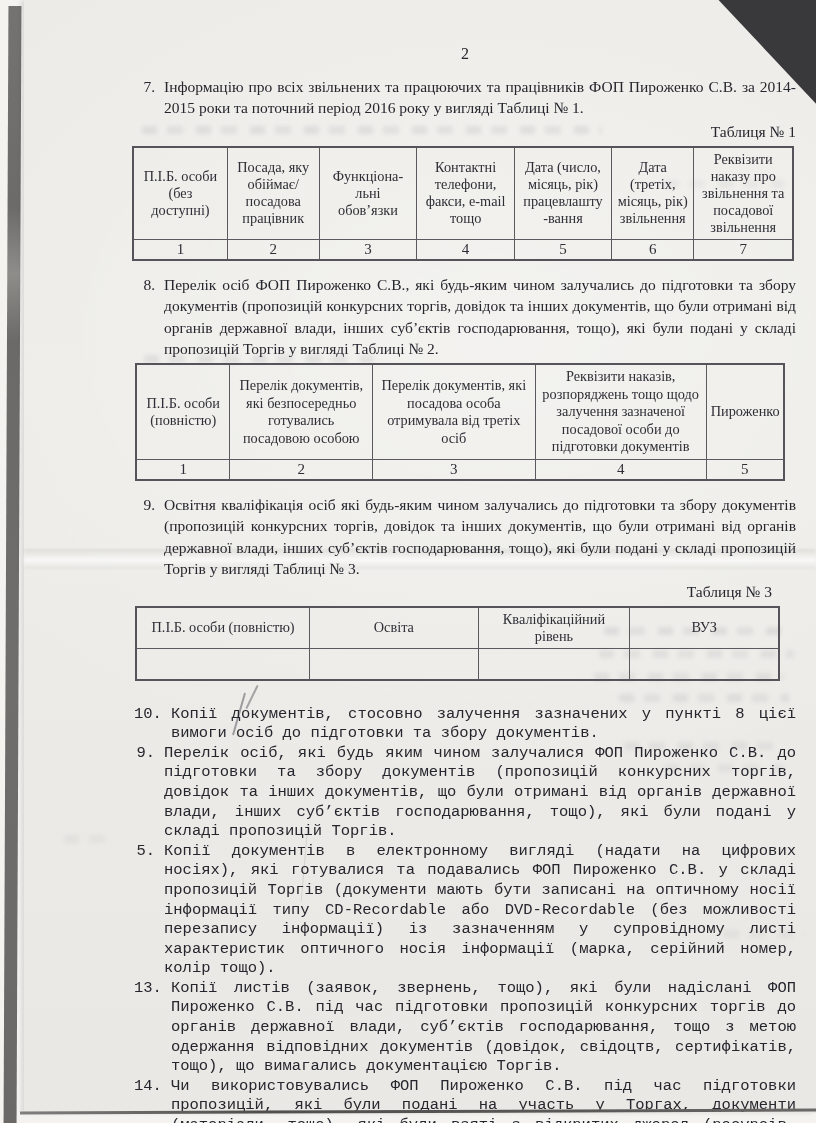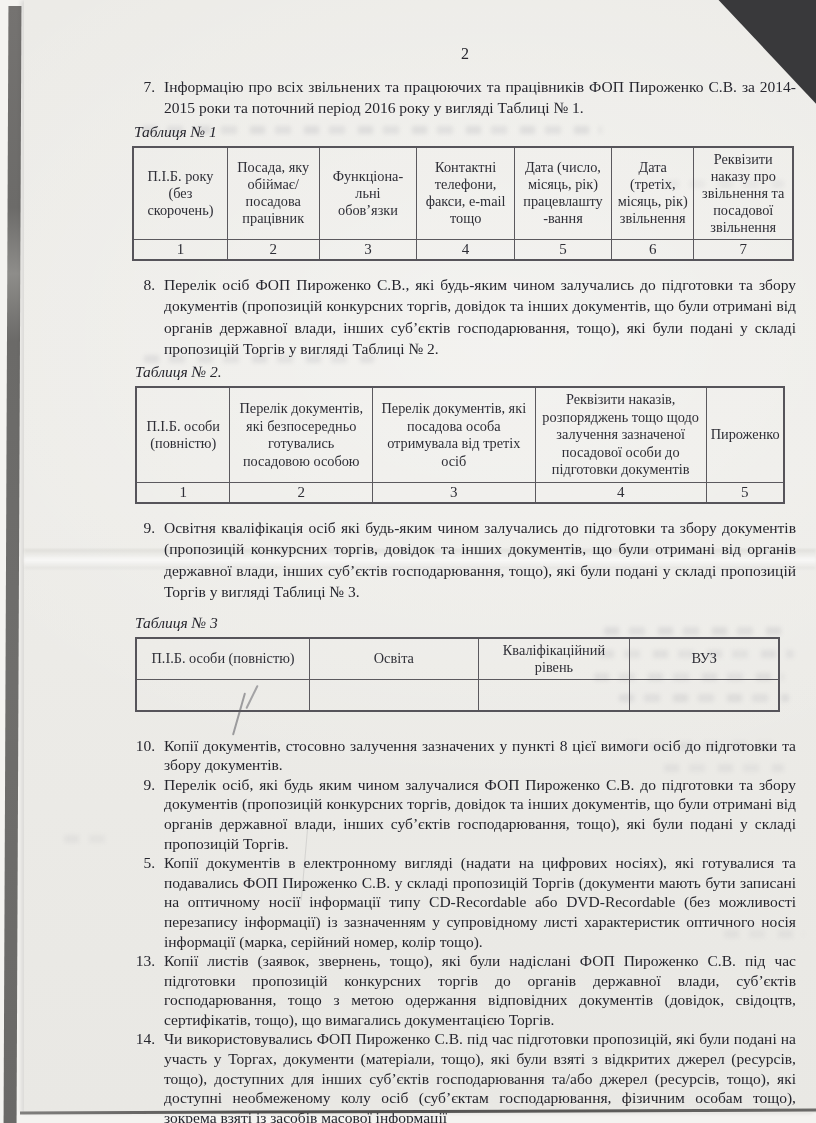--- a/index.html
+++ b/index.html
@@ -41,29 +41,29 @@
     position:absolute;height:8px;border-radius:2px;filter:blur(2px);
     background:repeating-linear-gradient(90deg,#787886 0 15px,transparent 15px 25px,#8a8a96 25px 41px,transparent 41px 54px);
   }
   .scratch{position:absolute;background:#4b4b54;border-radius:1px;}
   
   .content{position:absolute;left:110px;top:0;width:662px;}
   .page-num{padding-top:45px;text-align:center;font-size:16px;}
   .item{display:flex;text-align:justify;font-size:15.5px;line-height:21.4px;}
   .item .num{flex:0 0 30px;text-align:right;padding-right:9px;box-sizing:border-box;}
   .item .txt{flex:1;}
-  .lower .item{line-height:19.6px;}
+  .lower .item{line-height:19.6px;font-family:Liberation Mono, monospace;}
   .item-7{margin-top:13px;}
   .item-8{margin-top:13px;}
   .item-9{margin-top:13px;}
   .lower{margin-top:24px;}
-  .caption{font-size:15.5px;line-height:20px;text-align:left;font-style:italic;}
+  .caption{font-size:15.5px;line-height:20px;text-align:right;}
   .cap-1{margin-top:3px;width:662px;}
   .cap-2{margin-top:3px;width:650px;margin-left:1px;padding-right:10px;box-sizing:border-box;}
-  .cap-3{margin-top:10px;width:645px;margin-left:1px;padding-right:8px;box-sizing:border-box;}
+  .cap-3{margin-top:2px;width:645px;margin-left:1px;padding-right:8px;box-sizing:border-box;}
   table{
     border-collapse:collapse;table-layout:fixed;
     font-size:14.3px;line-height:17px;color:#2e2e36;
     margin-top:4px;border:2px solid #56545a;
   }
   .t1{width:662px;margin-left:-2px;}
   .t2{width:650px;margin-left:1px;}
   .t3{width:645px;margin-left:1px;}
   th,td{
     border:1px solid #5b595e;font-weight:normal;
@@ -114,21 +114,21 @@
         <col style="width:14.3%">
           <col style="width:13.9%">
           <col style="width:14.8%">
           <col style="width:14.8%">
         <col style="width:14.7%">
           <col style="width:12.5%">
           <col style="width:15.0%">
       </colgroup>
       <tbody>
           <tr>
-        <th>П.І.Б. року (без скорочень)</th>
+        <th>П.І.Б. особи (без доступні)</th>
         <th>Посада, яку обіймає/ посадова працівник</th>
         <th>Функціона-льні обов’язки</th>
         <th>Контактні телефони, факси, e-mail тощо</th>
         <th>Дата (число, місяць, рік) працевлашту -вання</th>
         <th>Дата (третіх, місяць, рік) звільнення</th>
         <th>Реквізити наказу про звільнення та посадової звільнення</th>
       </tr>
       <tr class="numrow">
         <td>1</td>
         <td>2</td>
@@ -139,21 +139,20 @@
         <td>7</td>
       </tr>
     </tbody>
       </table>
 
     <div class="item item-8">
       <span class="num">8.</span>
       <span class="txt">Перелік осіб ФОП Пироженко С.В., які будь-яким чином залучались до підготовки та збору документів (пропозицій конкурсних торгів, довідок та інших документів, що були отримані від органів державної влади, інших суб’єктів господарювання, тощо), які були подані у складі пропозицій Торгів у вигляді Таблиці № 2.</span>
     </div>
 
-    <div class="caption cap-2">Таблиця № 2.</div>
 
     <table class="t2">
       <colgroup>
         <col style="width:14.5%">
           <col style="width:22.0%">
           <col style="width:25.1%">
           <col style="width:26.4%">
           <col style="width:12.0%">
       </colgroup>
       <tbody>

